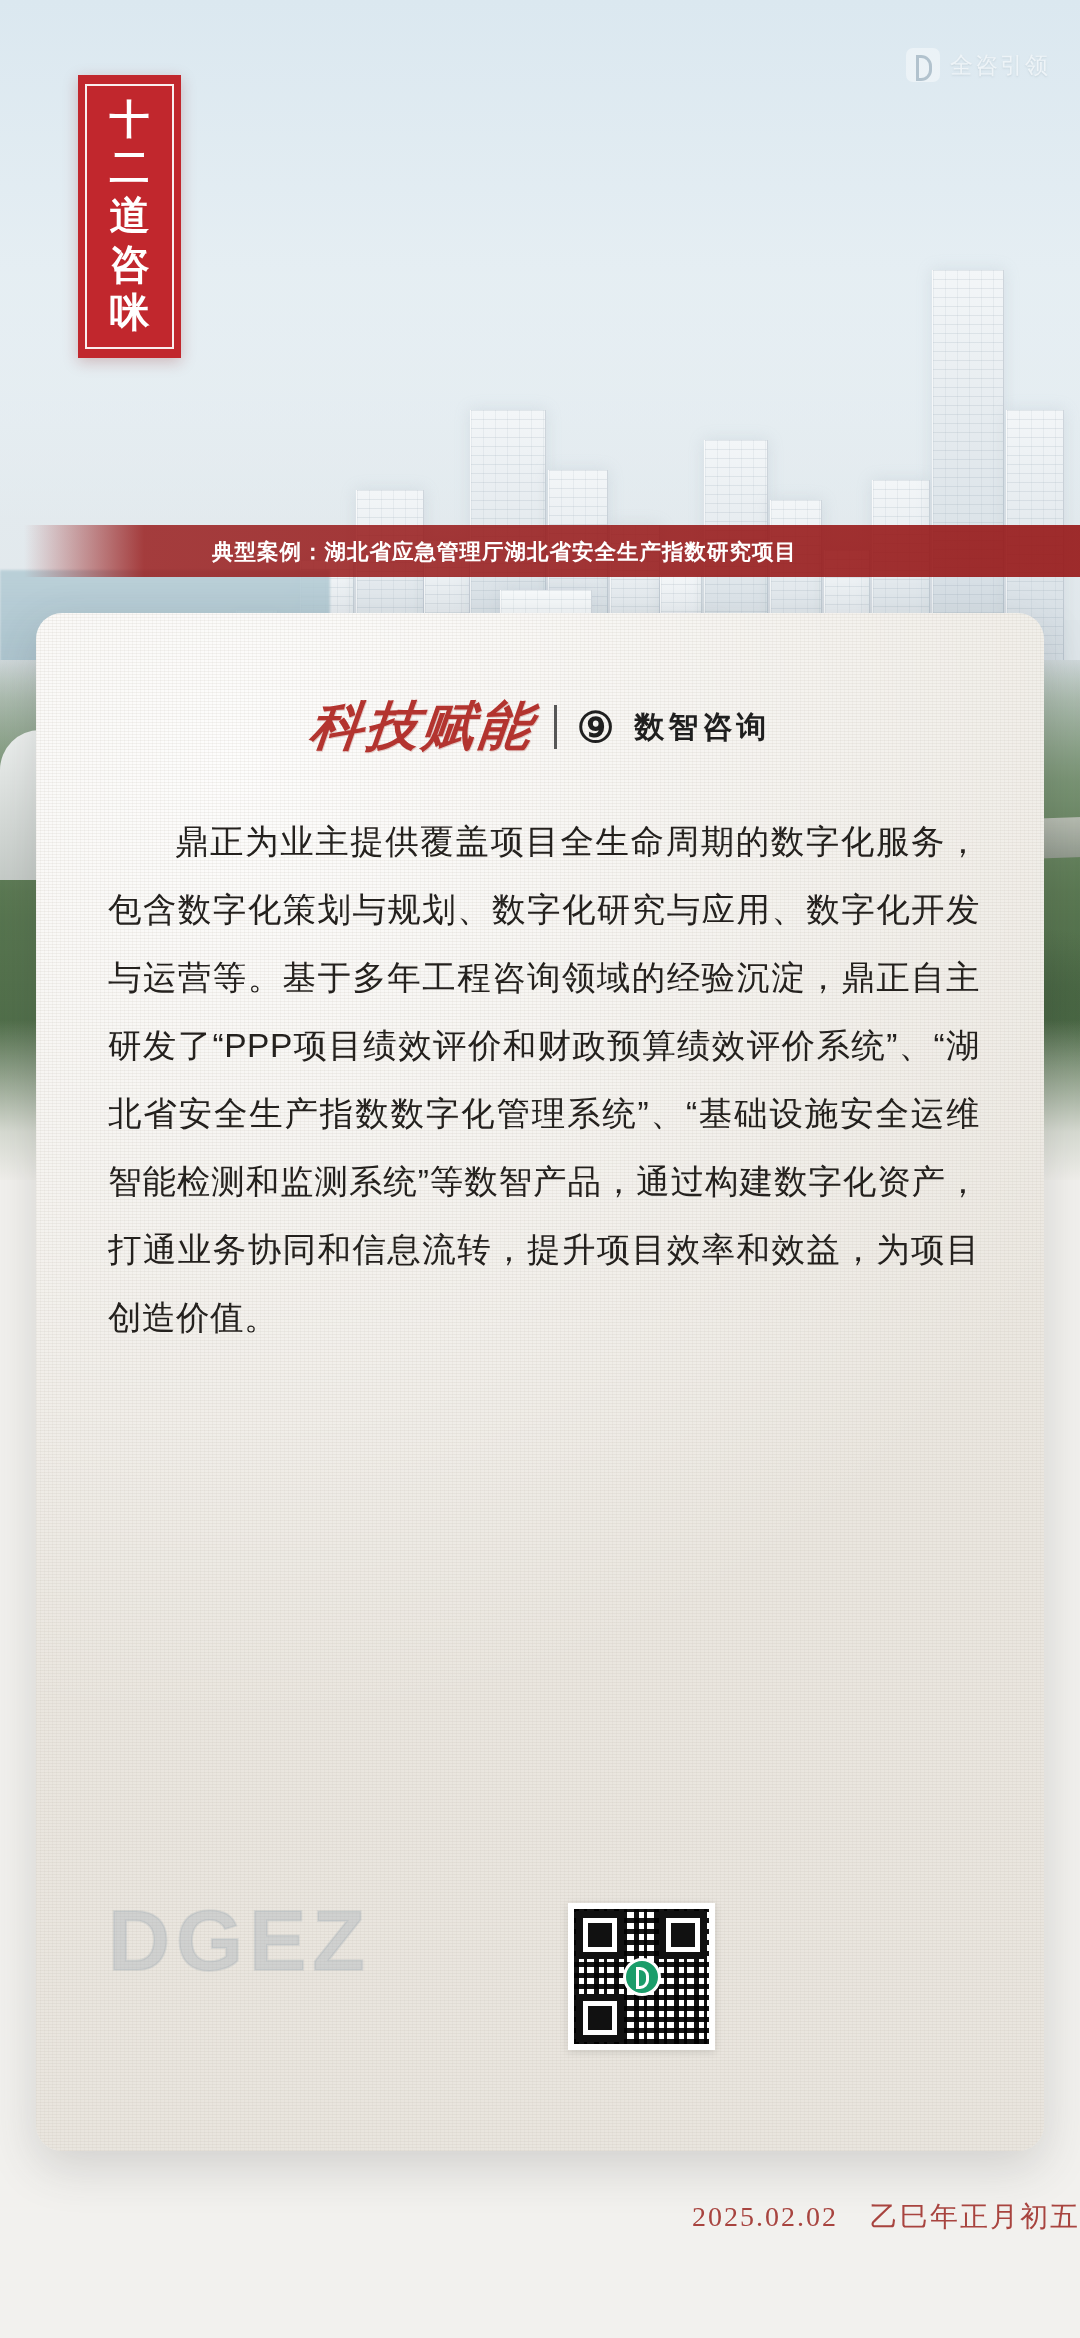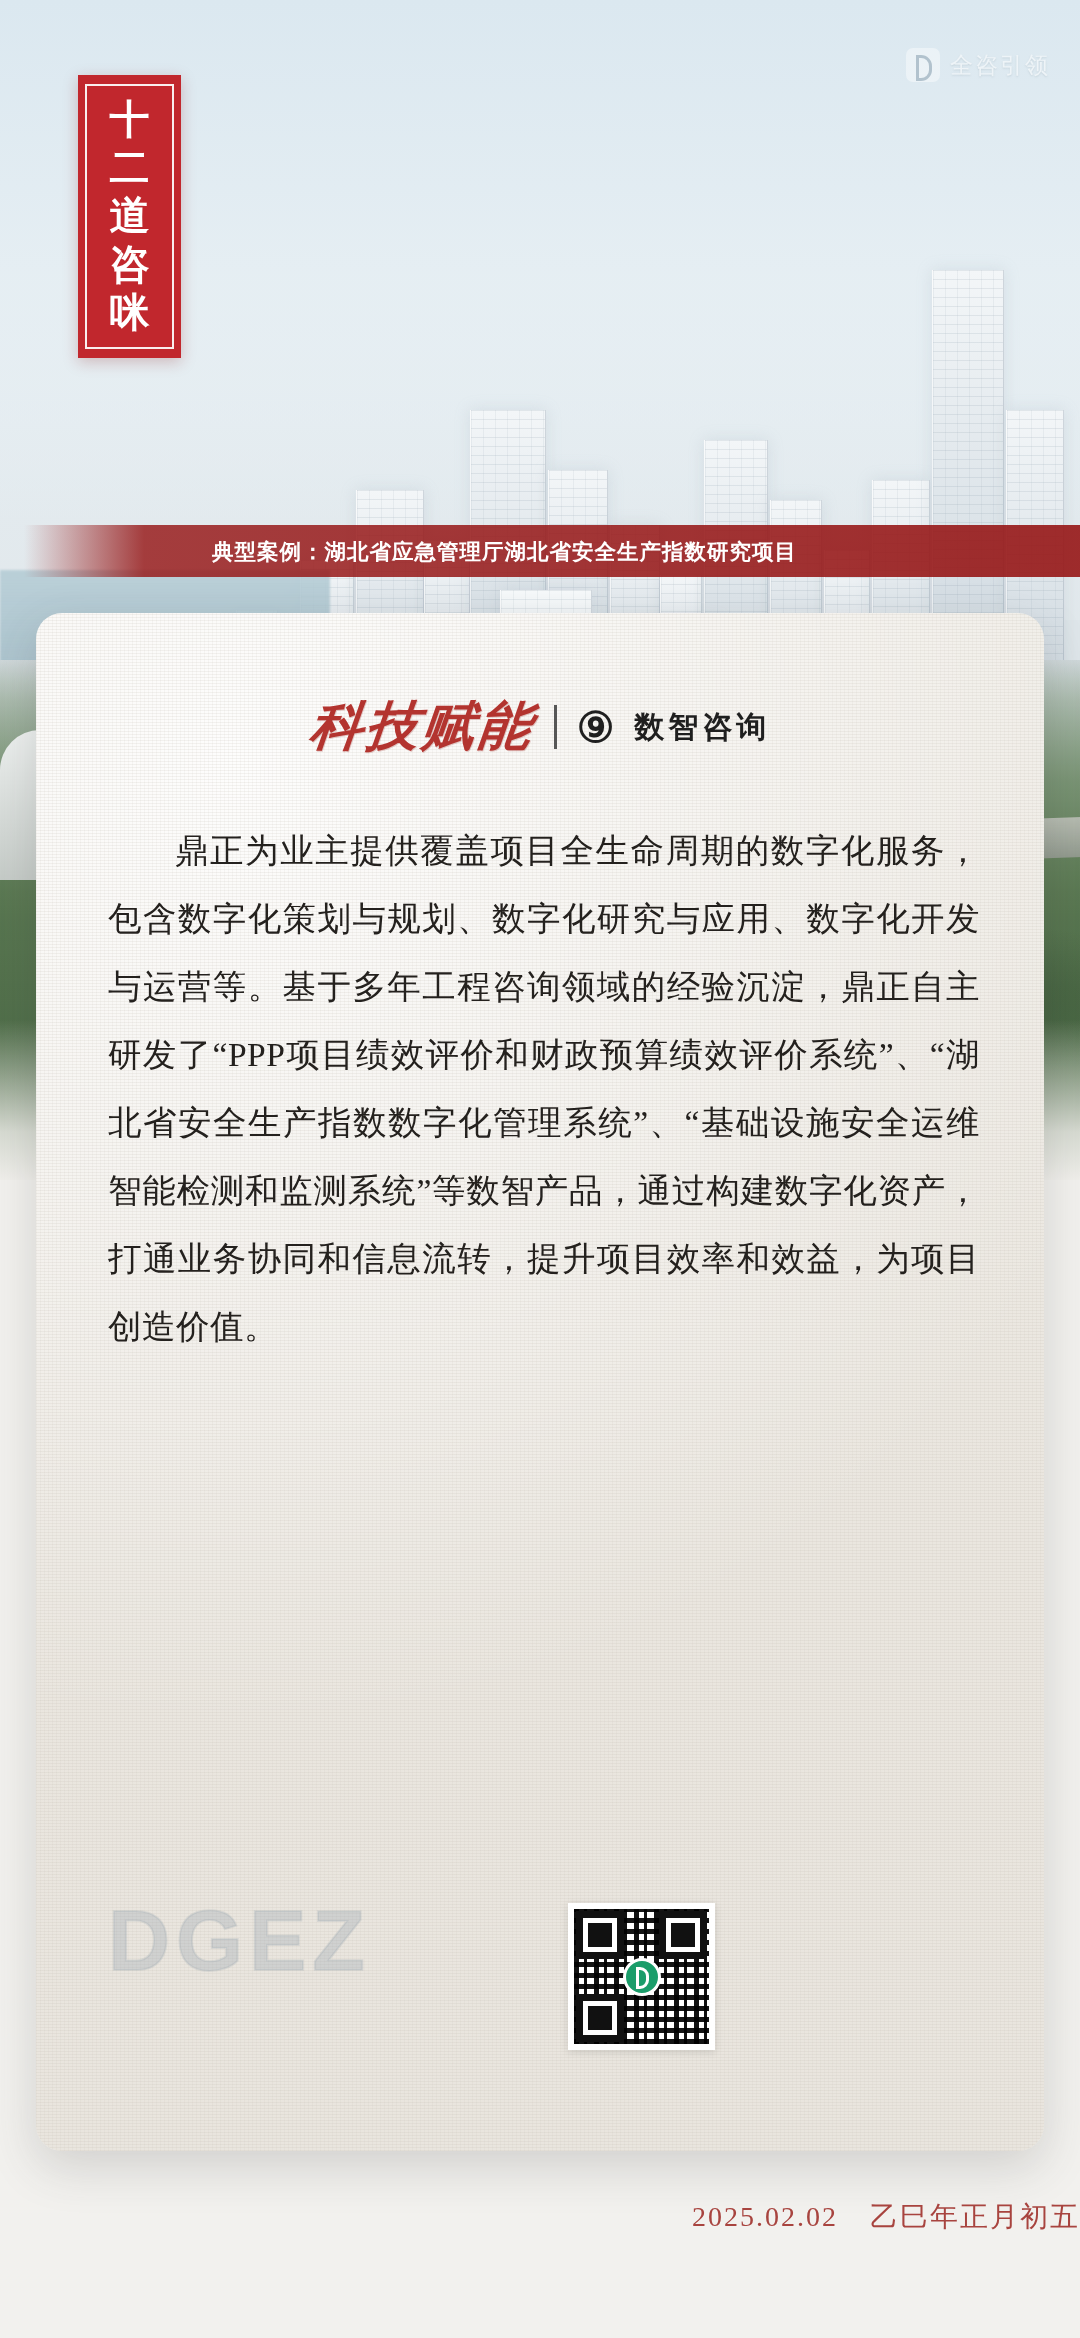--- a/index.html
+++ b/index.html
@@ -296,29 +296,29 @@
     color: #1f1f1f;
     font-weight: 700;
     letter-spacing: 4px;
     font-family: "Liberation Serif", serif;
   }
 
   
   .body-text {
     position: absolute;
     left: 72px;
-    top: 204px;
+    top: 195px;
     width: 872px;
     font-size: 33.5px;
     line-height: 68px;
     color: #24211e;
     text-align: justify;
     text-justify: inter-ideograph;
     letter-spacing: 0.5px;
-    font-family: Liberation Serif, serif;
+    font-family: Liberation Sans, sans-serif;
     text-indent: 67px;
   }
 
   
   .brand-ghost {
     position: absolute;
     left: 72px;
     top: 1278px;
     font-size: 86px;
     font-weight: 700;

